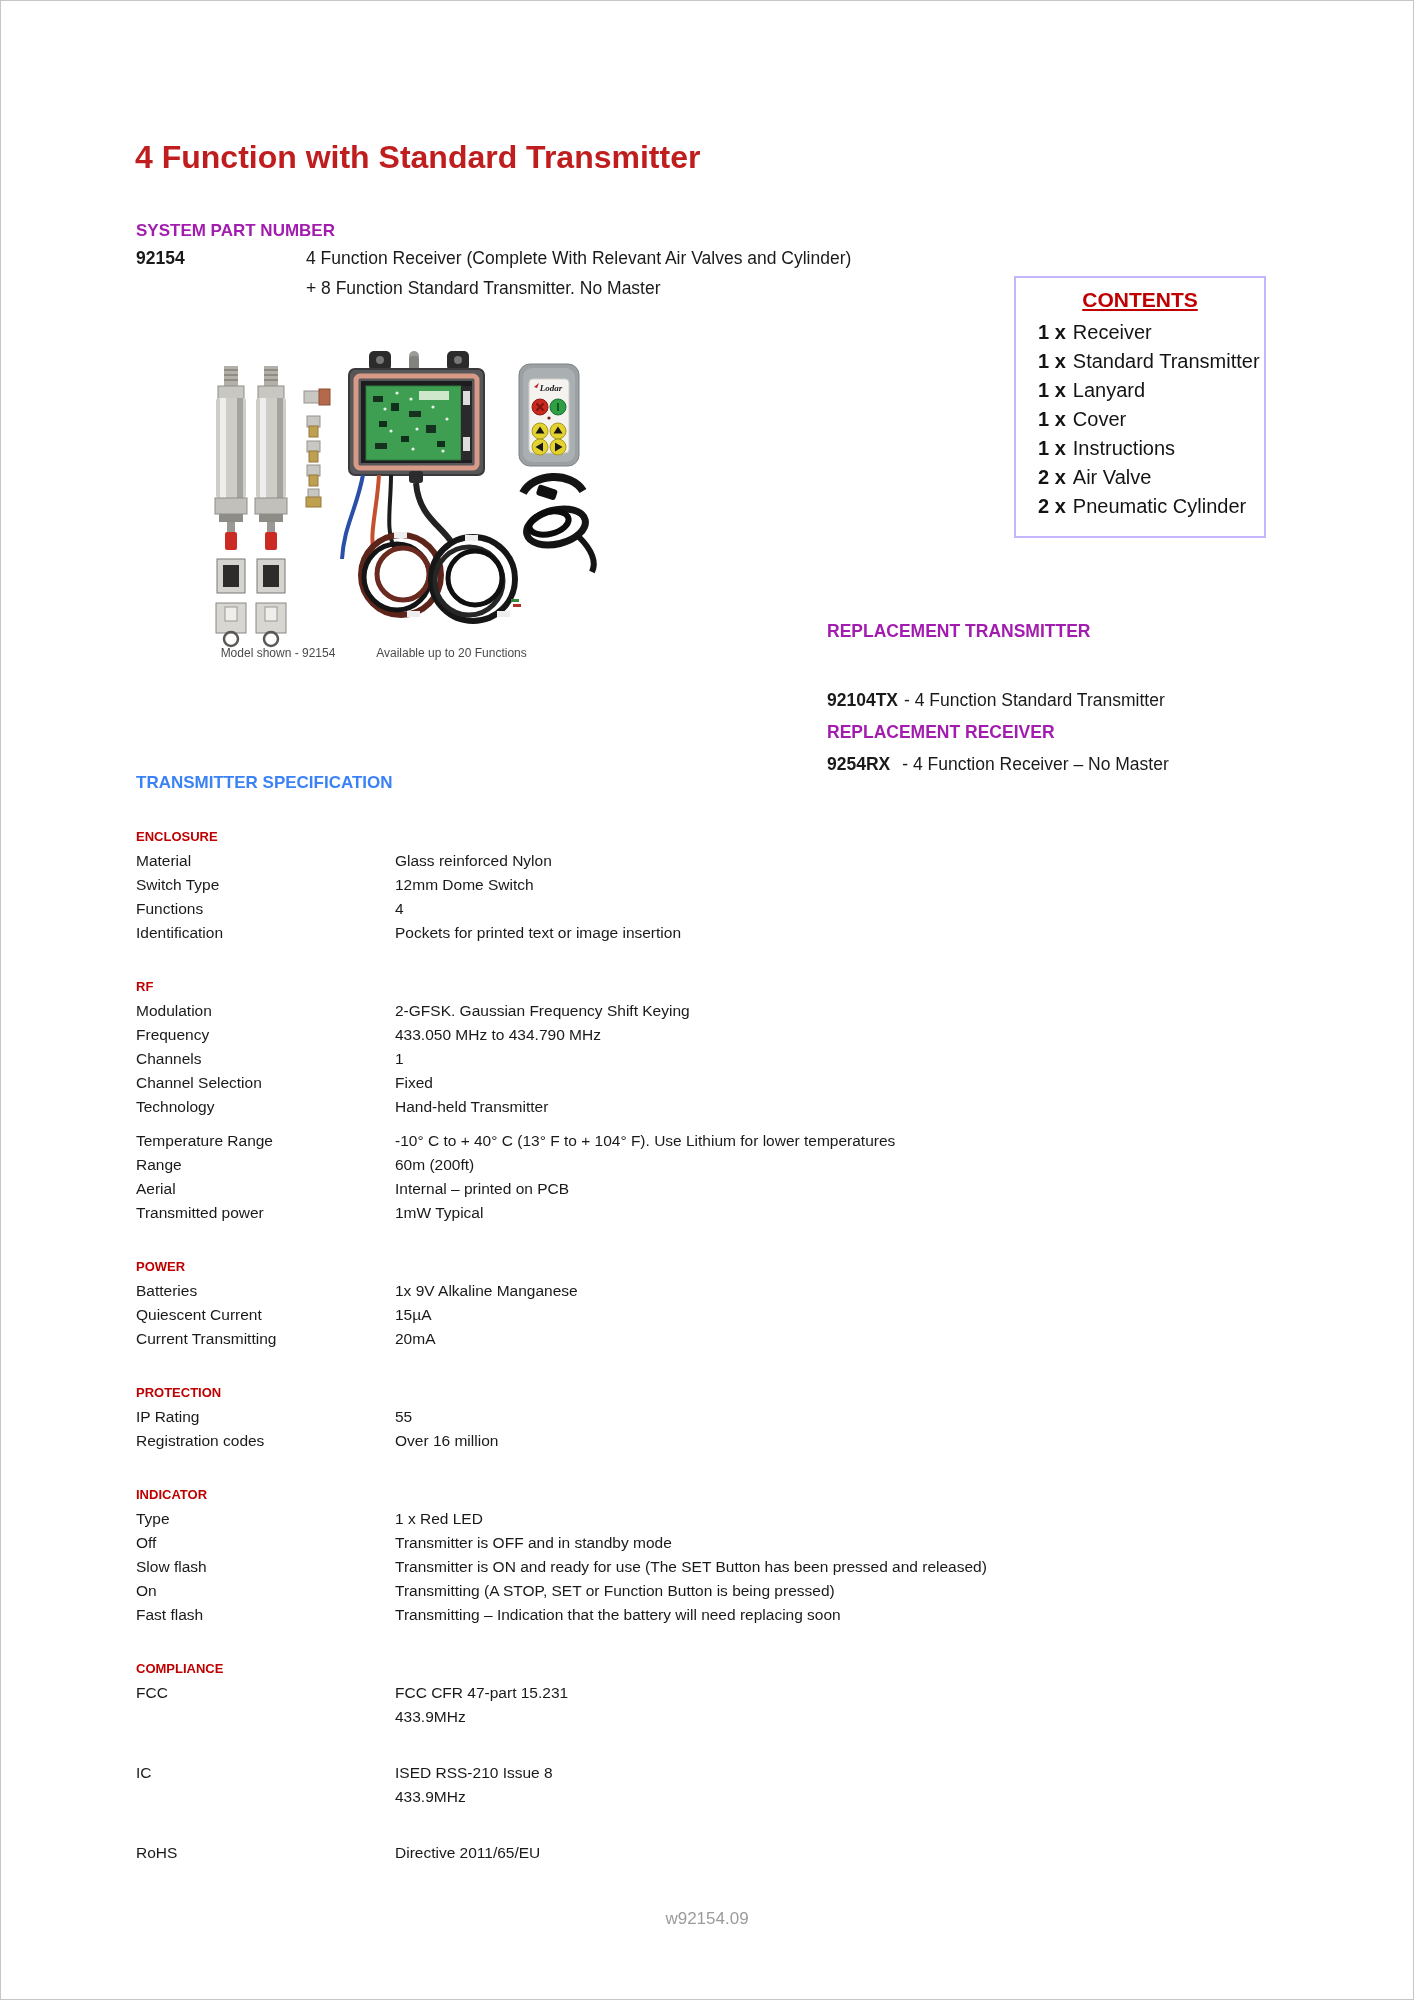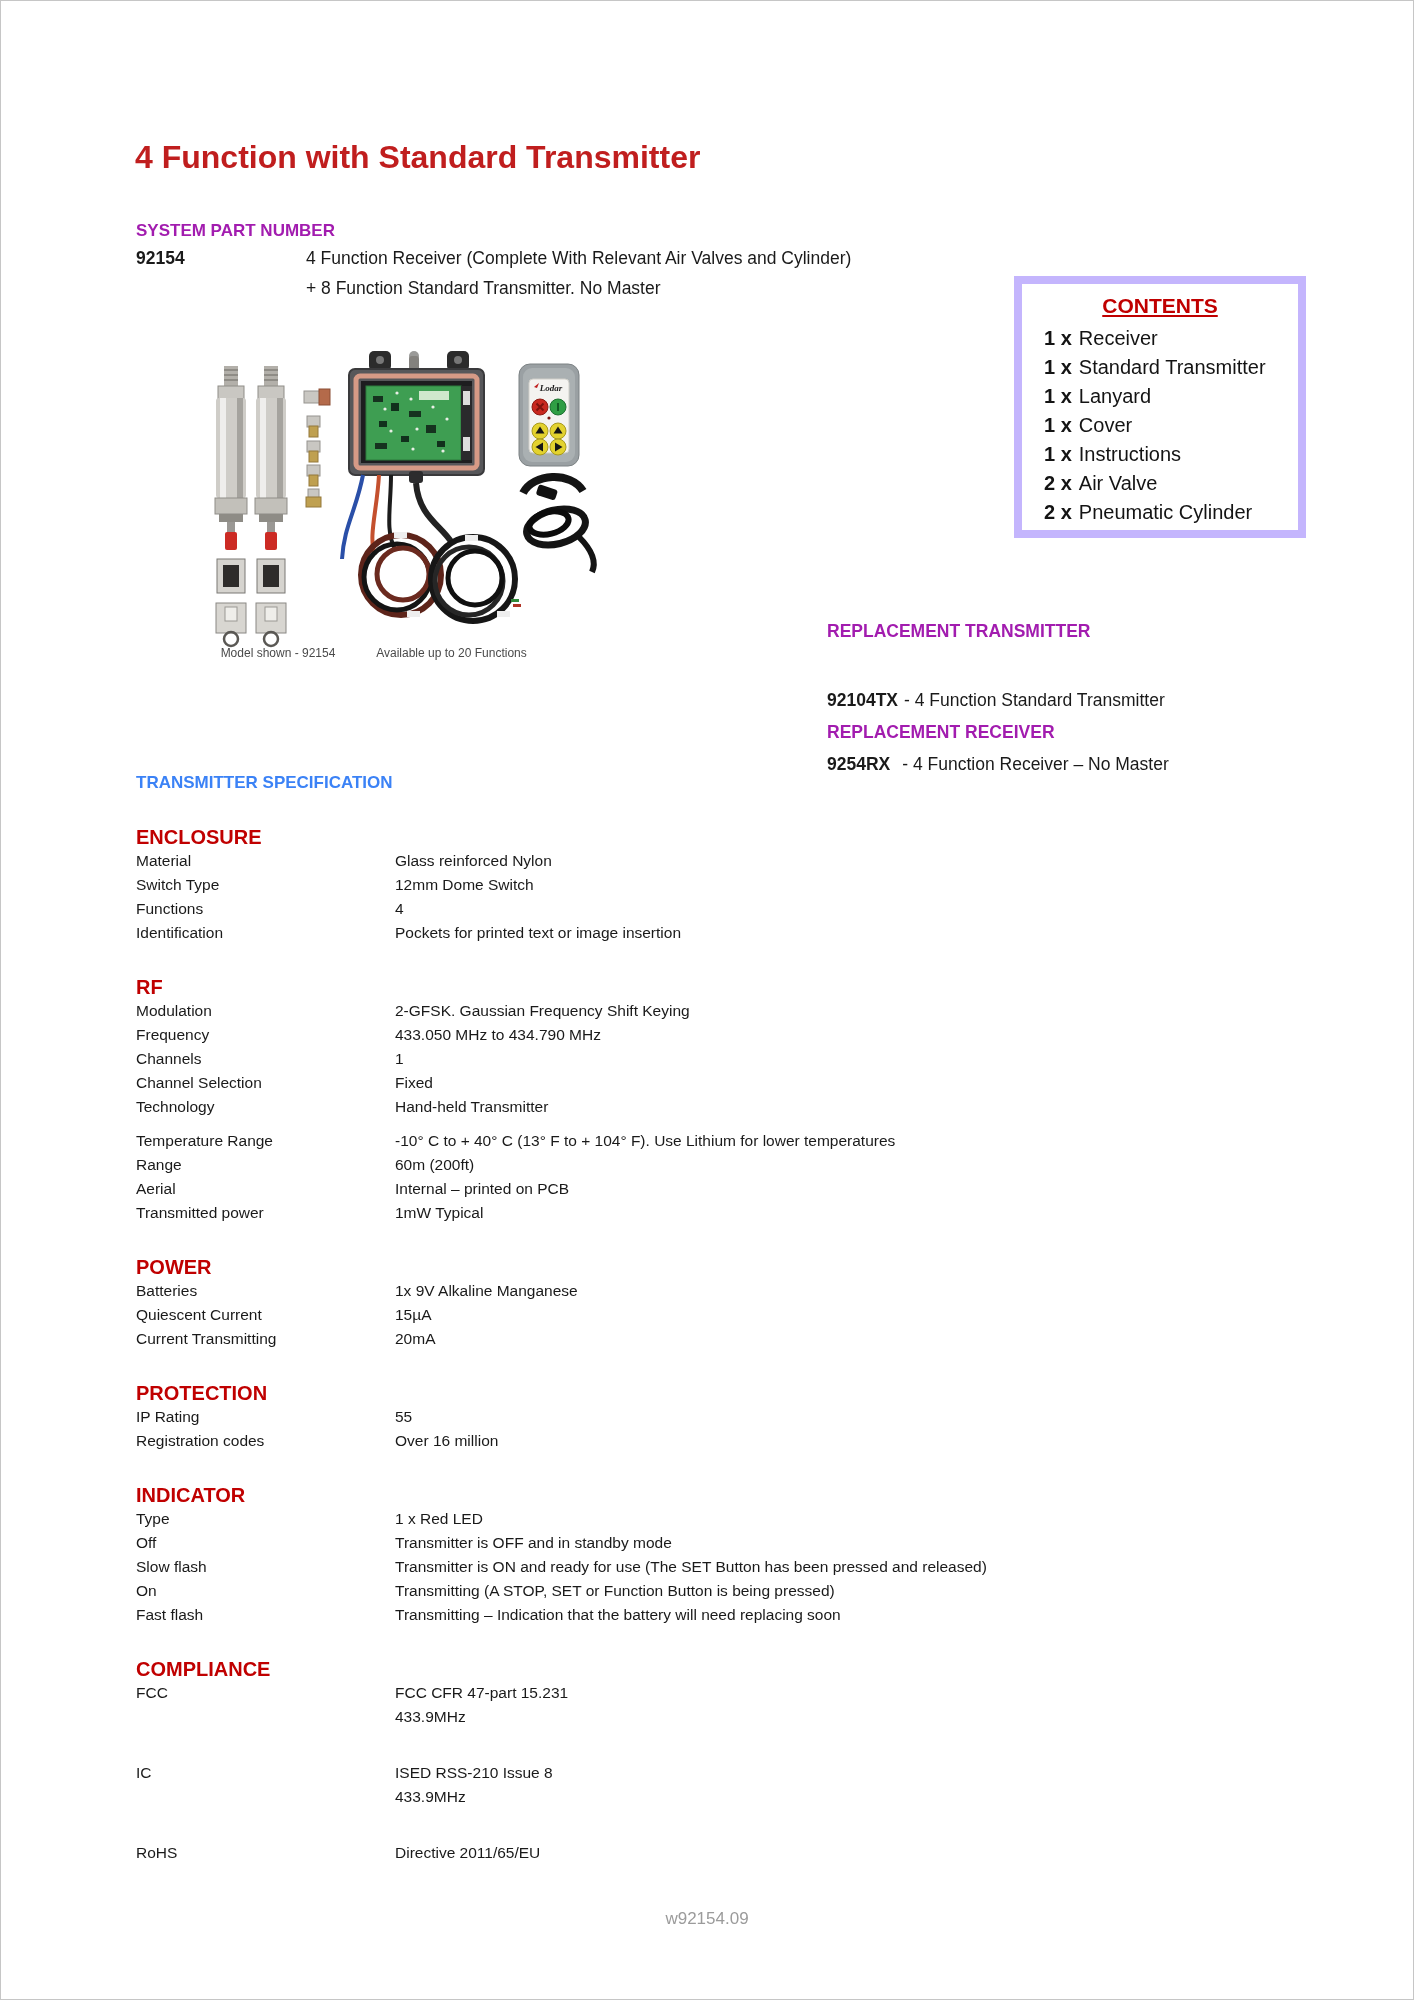--- a/index.html
+++ b/index.html
@@ -21,22 +21,22 @@
     letter-spacing:0px;
   }
   .h-red{font-size:17px;font-weight:700;color:#a21caf;}
   .sys-heading{left:135px;top:220px;}
   .part-num{left:135px;top:247px;font-size:17.5px;font-weight:700;}
   .part-line1{left:305px;top:247px;font-size:17.5px;}
   .part-line2{left:305px;top:277px;font-size:17.5px;}
 
   
   .contents-box{
-    left:1013px;top:275px;width:292px;height:262px;
-    border:8px solid #c4b5fd;box-sizing:border-box;
+    left:1013px;top:275px;width:252px;height:262px;
+    border:2px solid #c4b5fd;box-sizing:border-box;
     padding:8px 0 0 0;
   }
   .contents-title{
     text-align:center;
     font-size:21px;font-weight:600;color:#c00000;
     text-decoration:underline;
     margin:2px 0 6px 0;
   }
   .contents-list{list-style:none;margin:0;padding:0 8px 0 22px;}
   .c-item{font-size:20px;line-height:29px;color:#141414;white-space:nowrap;}
@@ -54,21 +54,21 @@
   .rep-l1{top:689px;}
   .rep-h2{top:721px;}
   .rep-l2{top:753px;}
   .rep .pn{font-weight:700;margin-right:6px;}
   .rep-l2 .pn{margin-right:12px;}
 
   
   .spec{left:135px;top:770px;width:1170px;}
   .spec-title{font-size:17px;font-weight:700;color:#3b82f6;line-height:24px;}
   .spec-section{margin-top:30px;}
-  .spec-h{font-size:20px;font-weight:700;color:#c00000;line-height:24px;}
+  .spec-h{font-size:13px;font-weight:700;color:#c00000;line-height:24px;}
   .spec-row{display:flex;line-height:24px;}
   .spec-label{width:259px;flex:0 0 259px;font-size:15.5px;}
   .spec-value{flex:1;font-size:15.5px;}
   .spec-value div{line-height:24px;}
   .gap-half{margin-top:10px;}
   .gap-line{margin-top:32px;}
 
   .footer{left:0;right:0;top:1908px;text-align:center;font-size:17px;color:#9b9b9b;}
 </style>
 </head>

